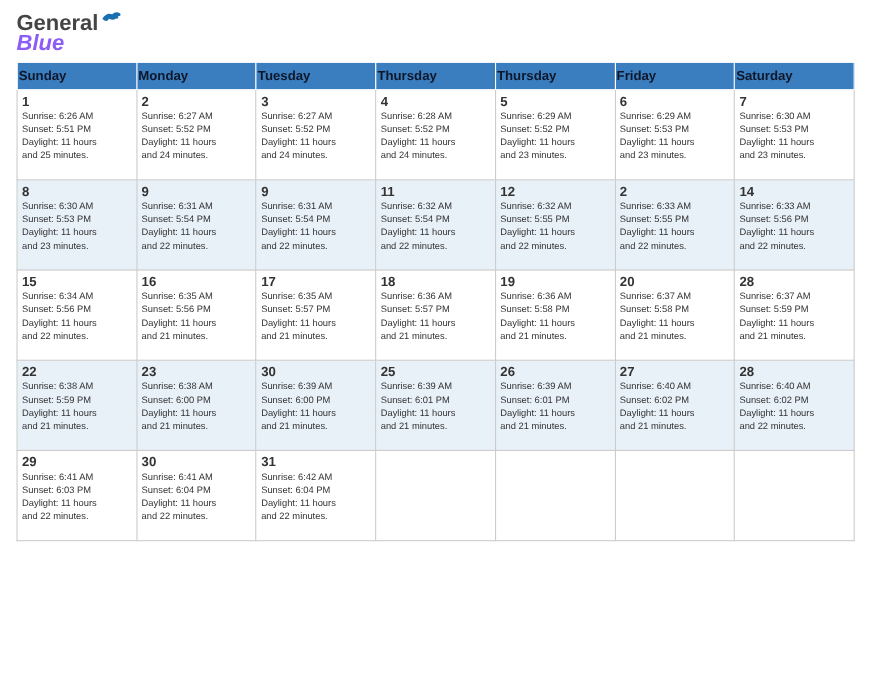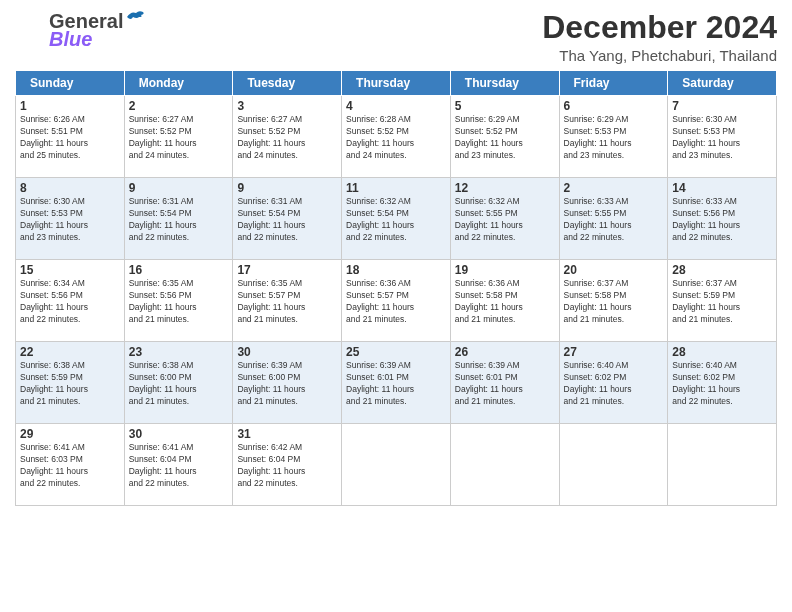--- a/index.html
+++ b/index.html
@@ -35,23 +35,23 @@
       color: #555;
       margin-top: 2px;
     }
     .calendar {
       width: 100%;
       border-collapse: collapse;
       font-size: 9.5px;
     }
     .calendar th {
       background-color: #3a7ebf;
-      color: #ffffff;
+      color: #0f172a;
       text-align: left;
-      padding: 5px 14px;
+      padding: 5px 1px;
       font-size: 12px;
       font-weight: bold;
       border: 1px solid #fff;
     }
     .calendar td {
       vertical-align: top;
       padding: 3px 4px;
       border: 1px solid #ccc;
       width: calc(100% / 7);
       height: 82px;
@@ -81,34 +81,30 @@
       display: flex;
       align-items: center;
     }
   </style>
 </head>
 <body>
 
 <div class="page">
   <div class="header">
     <div class="logo-wrapper">
-      <div style="line-height:1.1;margin-left:34px;">
+      <div style="line-height:1.1;">
         <div style="display:flex;align-items:center;">
           <span style="font-size:20px;font-weight:bold;color:#444;">General</span>
           <svg width="22" height="16" viewBox="0 0 22 16" style="margin-left:2px;margin-top:-8px;">
             <path d="M2,8 Q6,2 11,4 Q14,1 18,3 Q20,5 16,6 Q18,8 14,8 Q12,10 8,8 Q6,12 2,8Z" fill="#1a6faf"></path>
           </svg>
         </div>
         <div style="font-size:20px;font-weight:bold;color:#8b5cf6;margin-top:-4px;font-style:italic;">Blue</div>
       </div>
     </div>
-    <div class="title-block">
-      <div class="month-title">December 2024</div>
-      <div class="location-title">Tha Yang, Phetchaburi, Thailand</div>
-    </div>
   </div>
 
   <table class="calendar">
     <thead>
       <tr>
         <th>Sunday</th>
         <th>Monday</th>
         <th>Tuesday</th>
         <th>Thursday</th>
         <th>Thursday</th>

